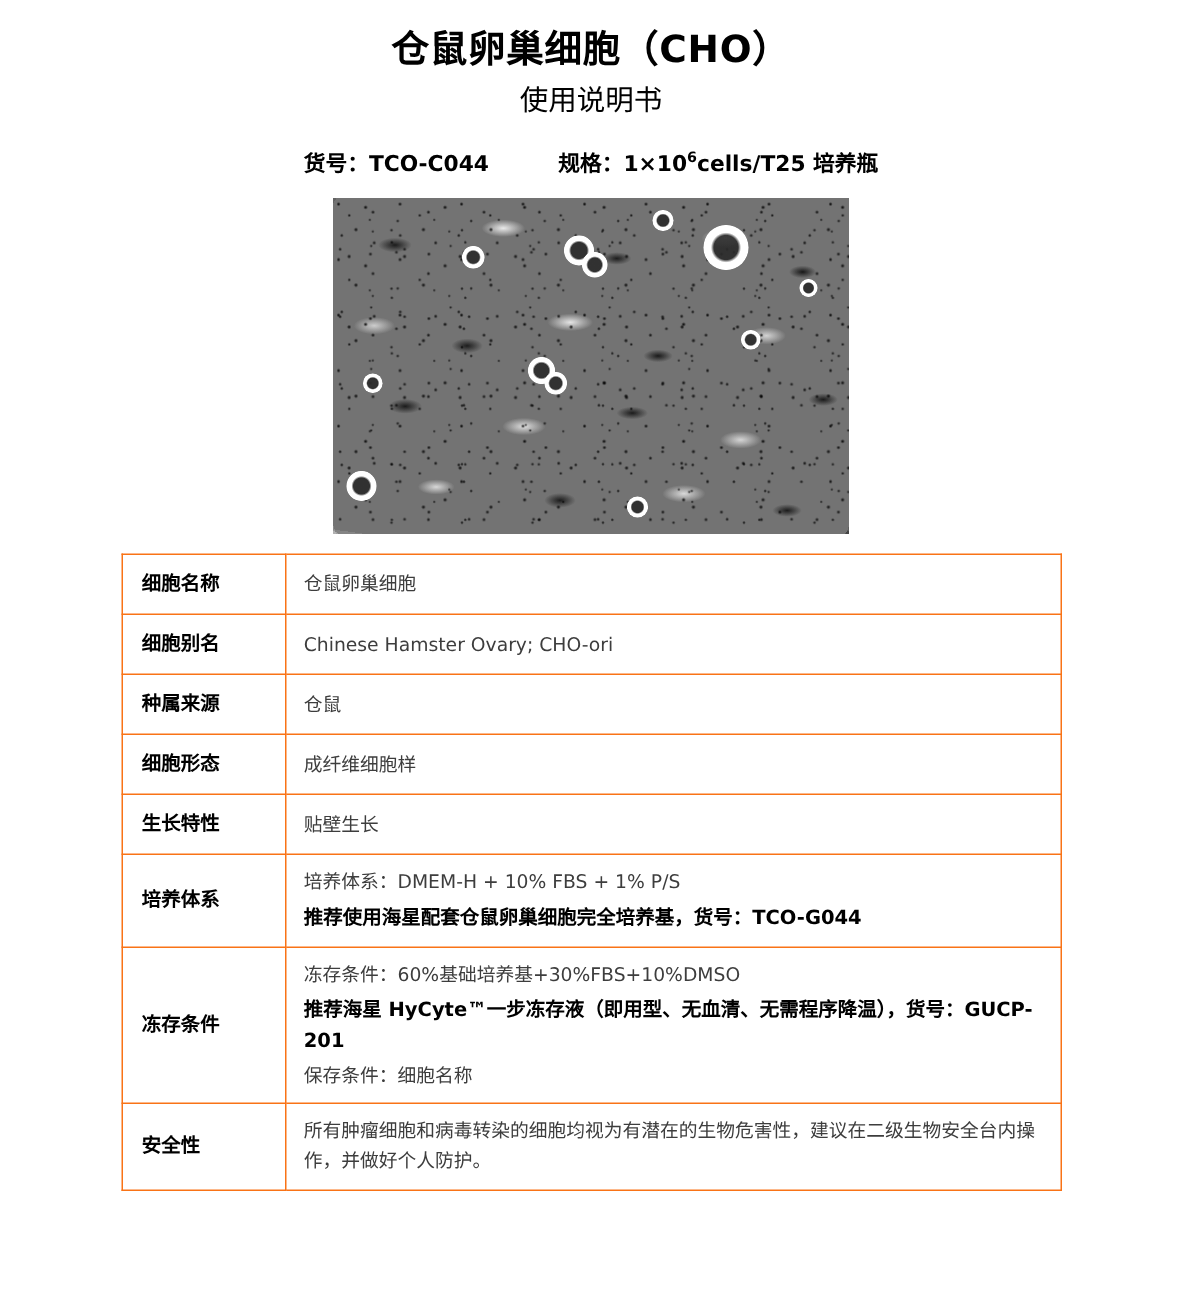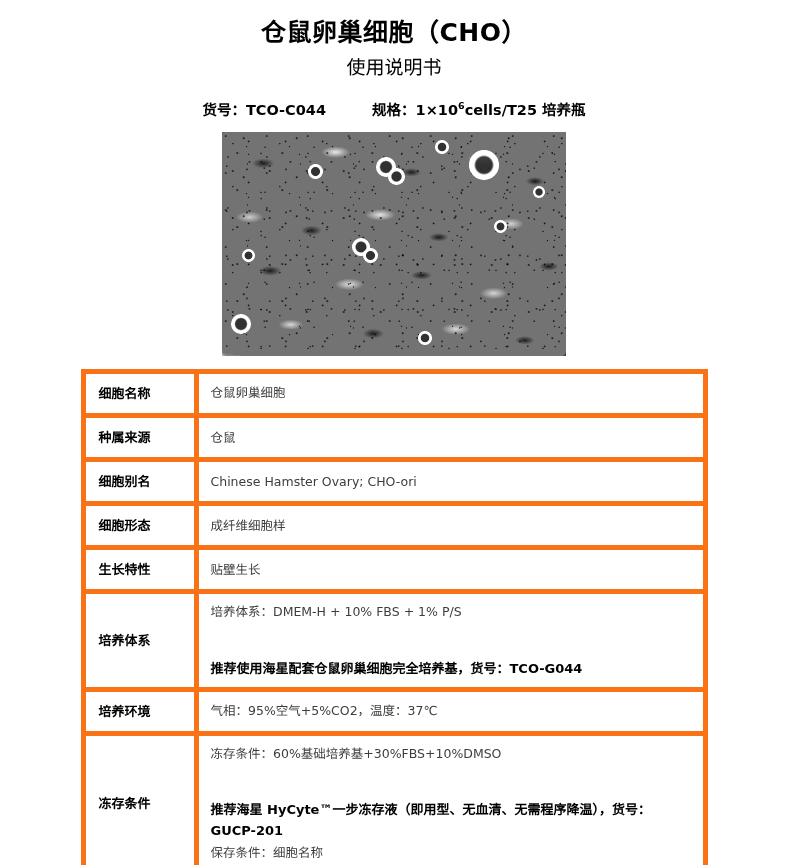--- a/index.html
+++ b/index.html
@@ -144,21 +144,21 @@
   .table-wrap {
     margin: 13px auto 0 auto;
     width: 627px;
   }
   table.spec {
     border-collapse: collapse;
     width: 100%;
     table-layout: fixed;
   }
   table.spec td {
-    border: 5px solid #f97316;
+    border: 1px solid #f97316;
     vertical-align: middle;
     padding: 9px 10px 9px 12px;
     line-height: 1.62;
   }
   table.spec td.label {
     width: 89px;
     font-size: 13px;
     font-weight: bold;
     color: #000;
     padding-left: 13px;
@@ -169,21 +169,20 @@
     font-size: 12.5px;
     color: #3d3d3d;
     font-weight: normal;
   }
   .v-line { display: block; }
   .v-line.strong {
     font-weight: bold;
     color: #000000;
     font-size: 13px;
     padding-top: 3px;
-    margin-top: 32px;
   }
   .v-line.tail { padding-top: 2px; }
   .value.multi { padding-top: 8px; padding-bottom: 8px; }
 </style>
 </head>
 <body>
 
 <div class="page">
 
   <h1 class="doc-title">仓鼠卵巢细胞（CHO）</h1>
@@ -217,54 +216,48 @@
   <div class="table-wrap">
     <table class="spec">
       <tbody>
         <tr>
           <td class="label">细胞名称</td>
           <td class="value">
             <span class="v-line">仓鼠卵巢细胞</span>
           </td>
         </tr>
         <tr>
+          <td class="label">细胞别名</td>
+          <td class="value">
+            <span class="v-line">Chinese Hamster Ovary; CHO-ori</span>
+          </td>
+        </tr>
+        <tr>
           <td class="label">种属来源</td>
           <td class="value">
             <span class="v-line">仓鼠</span>
-          </td>
-        </tr>
-        <tr>
-          <td class="label">细胞别名</td>
-          <td class="value">
-            <span class="v-line">Chinese Hamster Ovary; CHO-ori</span>
           </td>
         </tr>
         <tr>
           <td class="label">细胞形态</td>
           <td class="value">
             <span class="v-line">成纤维细胞样</span>
           </td>
         </tr>
         <tr>
           <td class="label">生长特性</td>
           <td class="value">
             <span class="v-line">贴壁生长</span>
           </td>
         </tr>
         <tr>
           <td class="label">培养体系</td>
           <td class="value multi">
             <span class="v-line">培养体系：DMEM-H + 10% FBS + 1% P/S</span>
             <span class="v-line strong">推荐使用海星配套仓鼠卵巢细胞完全培养基，货号：TCO-G044</span>
-          </td>
-        </tr>
-        <tr>
-          <td class="label">培养环境</td>
-          <td class="value">
-            <span class="v-line">气相：95%空气+5%CO2，温度：37℃</span>
           </td>
         </tr>
         <tr>
           <td class="label">冻存条件</td>
           <td class="value multi">
             <span class="v-line">冻存条件：60%基础培养基+30%FBS+10%DMSO</span>
             <span class="v-line strong">推荐海星 HyCyte™一步冻存液（即用型、无血清、无需程序降温），货号：GUCP-201</span>
             <span class="v-line tail">保存条件：细胞名称</span>
           </td>
         </tr>

